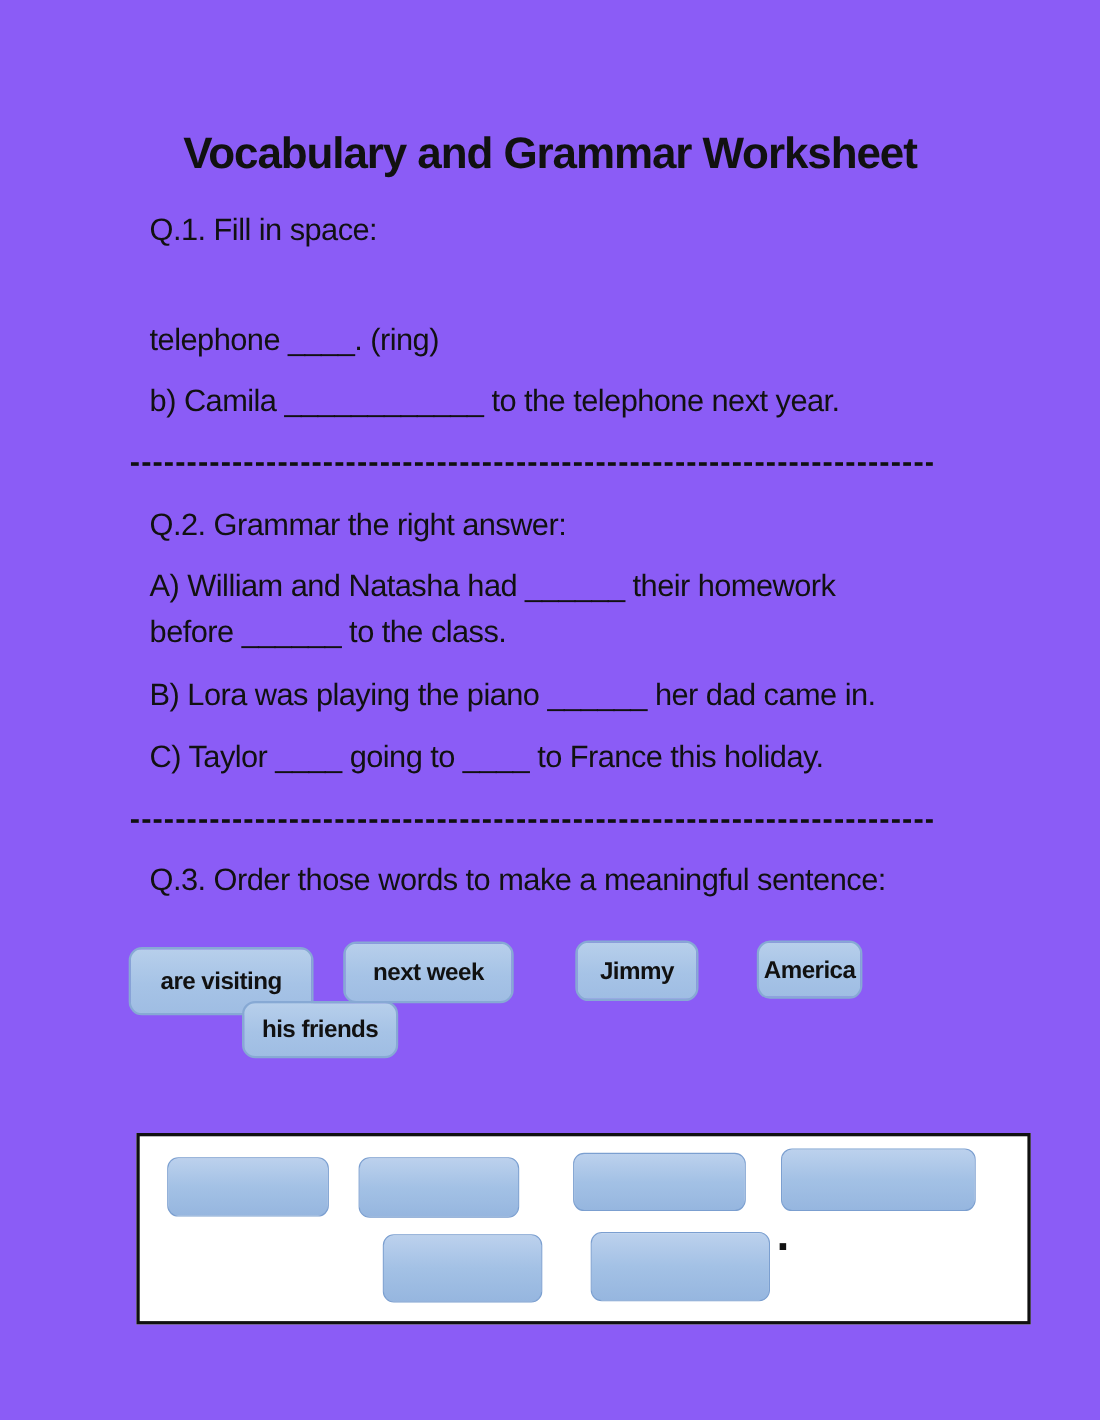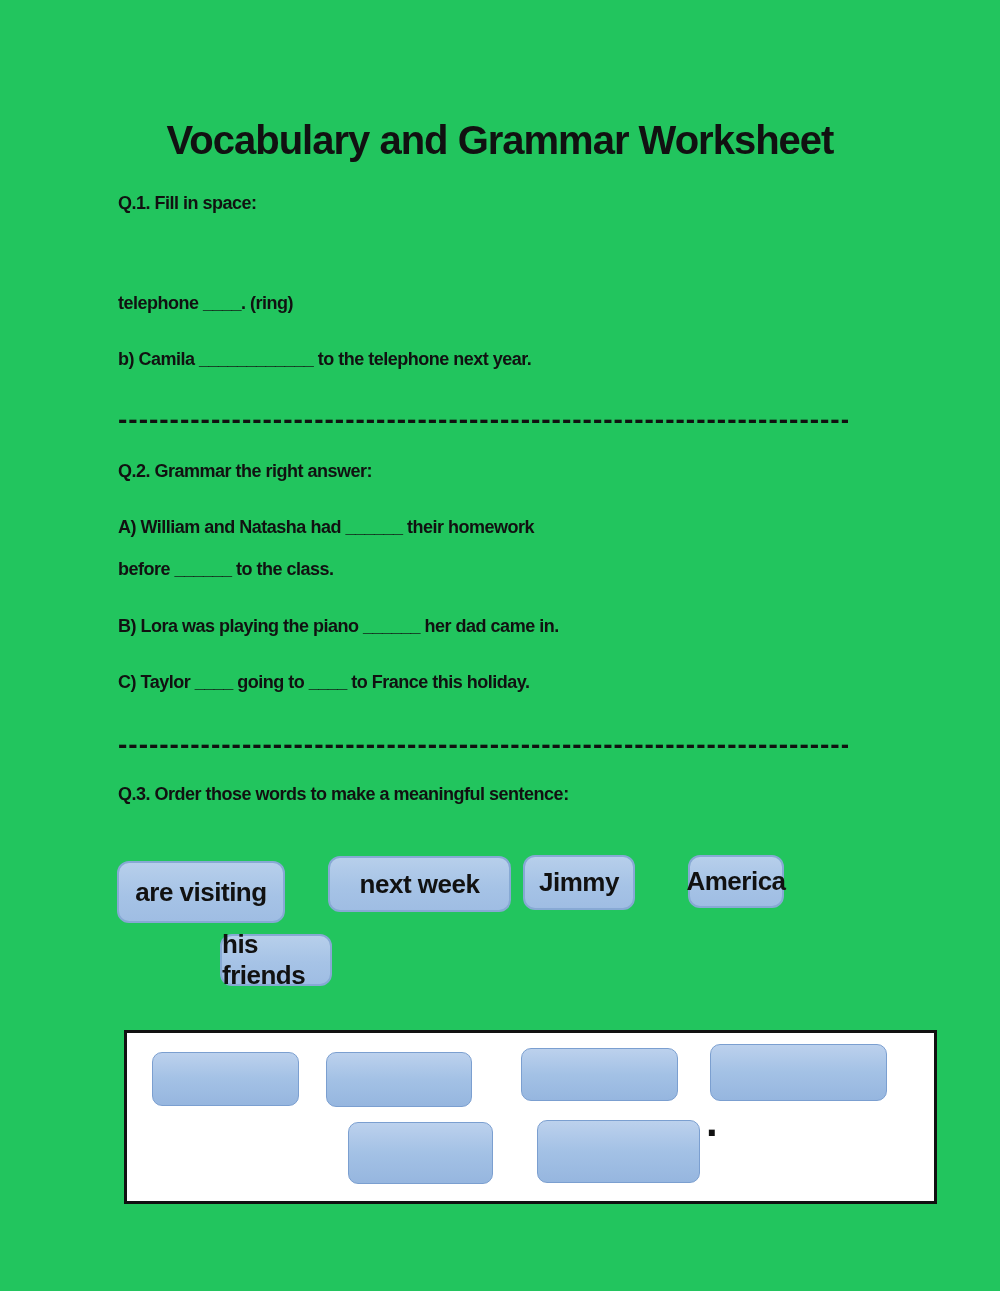--- a/index.html
+++ b/index.html
@@ -2,39 +2,39 @@
 <html><head>
 <meta charset="utf-8">
 <style>
   * { margin: 0; padding: 0; box-sizing: border-box; }
   html, body { background: #ffffff; }
   .page {
     position: relative;
     width: 1000px;
     height: 1291px;
     margin: 0 auto;
-    background: #22c55e;
+    background: #8b5cf6;
     font-family: "Liberation Sans", sans-serif;
     color: #111111;
     overflow: hidden;
   }
   .title {
     position: absolute;
     left: 0; right: 0;
     top: 118px;
     text-align: center;
     font-size: 40px;
     font-weight: bold;
     letter-spacing: -1px;
   }
   .line {
     position: absolute;
-    left: 118px;
-    font-size: 18px;
-    font-weight: bold;
+    left: 136px;
+    font-size: 28px;
+    font-weight: normal;
     letter-spacing: -0.5px;
     white-space: nowrap;
   }
   .separator {
     position: absolute;
     left: 118px;
     width: 730px;
     height: 32px;
     overflow: hidden;
     font-size: 28px;
@@ -43,21 +43,21 @@
     letter-spacing: 1px;
   }
   .chip {
     position: absolute;
     display: flex;
     align-items: center;
     justify-content: center;
     background: linear-gradient(180deg, #b7cfeb 0%, #a6c3e6 55%, #9fbde3 100%);
     border: 2px solid #87a9d4;
     border-radius: 12px;
-    font-size: 26px;
+    font-size: 22px;
     font-weight: bold;
     letter-spacing: -0.5px;
     color: #111111;
     cursor: grab;
   }
   .answer-box {
     position: absolute;
     left: 124px;
     top: 1030px;
     width: 813px;
@@ -98,31 +98,31 @@
   <div class="line" style="top:672px">C) Taylor ____ going to ____ to France this holiday.</div>
   <div class="line" style="top:616px">B) Lora was playing the piano ______ her dad came in.</div>
 
   <div class="separator" style="top:729px">--------------------------------------------------------------------------------</div>
 
   <div class="line" style="top:784px">Q.3. Order those words to make a meaningful sentence:</div>
 
   <div class="chip" style="left:117px; top:861px; width:168px; height:62px">
     <span>are visiting</span>
   </div>
-  <div class="chip" style="left:328px; top:856px; width:183px; height:56px">
+  <div class="chip" style="left:312px; top:856px; width:155px; height:56px">
     <span>next week</span>
   </div>
   <div class="chip" style="left:523px; top:855px; width:112px; height:55px">
     <span>Jimmy</span>
   </div>
   <div class="chip" style="left:688px; top:855px; width:96px; height:53px">
     <span>America</span>
   </div>
 
-  <div class="chip" style="left:220px; top:934px; width:112px; height:52px">
+  <div class="chip" style="left:220px; top:910px; width:142px; height:52px">
     <span>his friends</span>
   </div>
 
   <div class="answer-box"></div>
 
   <div class="slot" style="left:152px; top:1052px; width:147px; height:54px"></div>
   <div class="slot" style="left:326px; top:1052px; width:146px; height:55px"></div>
   <div class="slot" style="left:521px; top:1048px; width:157px; height:53px"></div>
   <div class="slot" style="left:710px; top:1044px; width:177px; height:57px"></div>
   <div class="slot" style="left:348px; top:1122px; width:145px; height:62px"></div>

